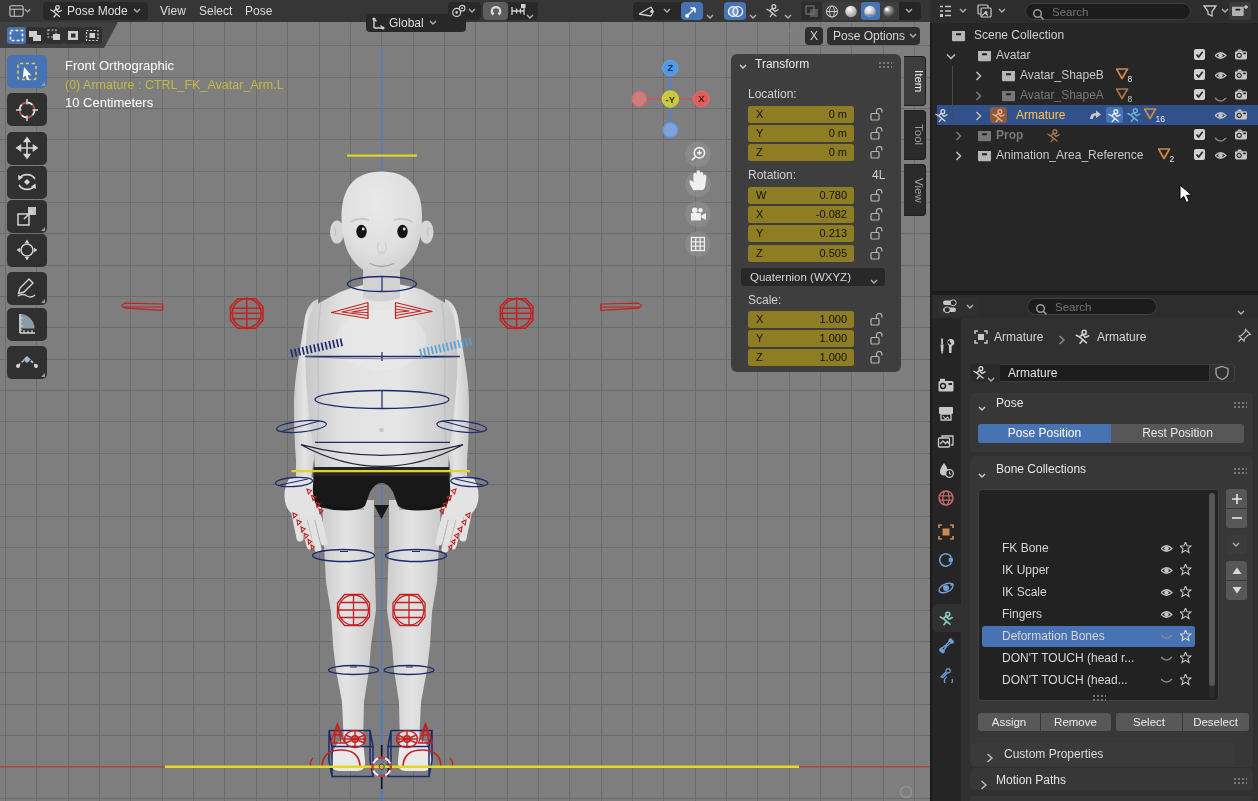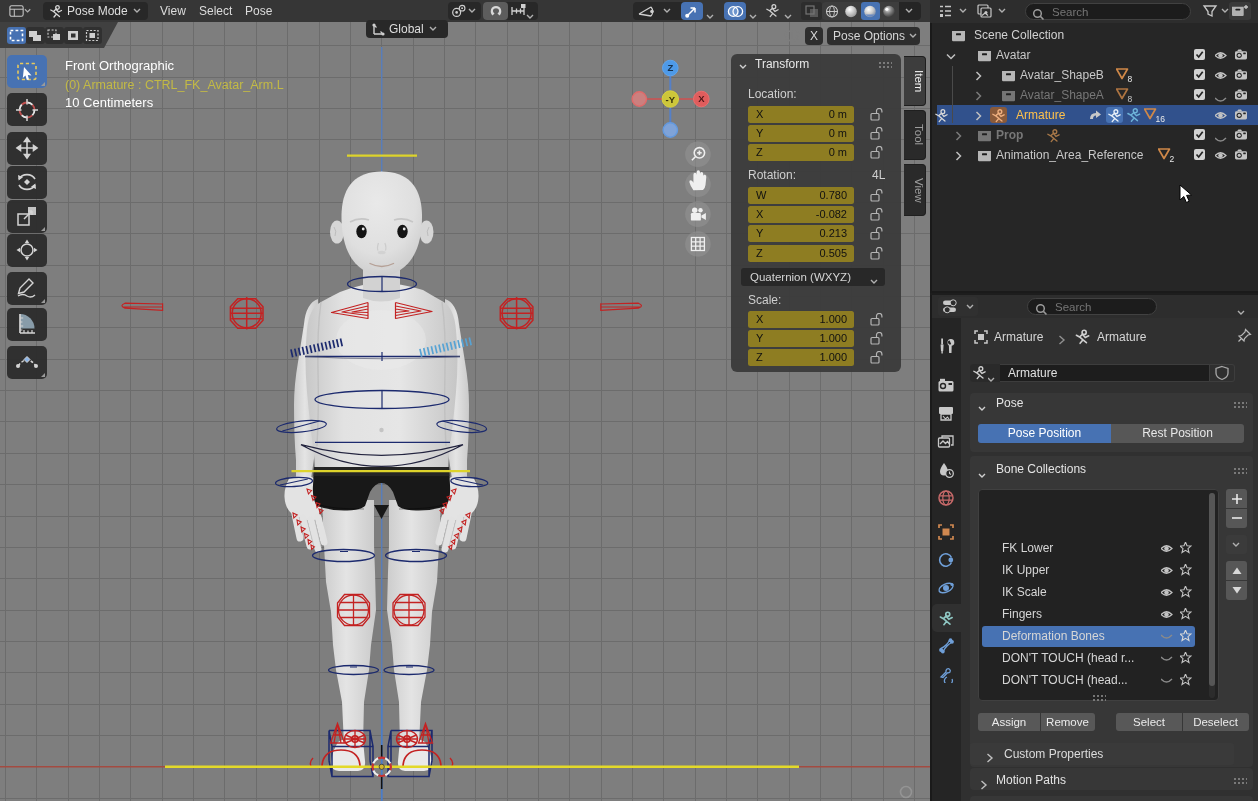--- a/index.html
+++ b/index.html
@@ -271,21 +271,21 @@
           </g>
         </svg>
         <span style="margin-left:3px;">Pose Mode</span>
         <span style="margin-left:5px;"><svg width="10" height="8" viewBox="0 0 10 8" style="">
             <path transform="translate(1,2)" d="M0 0 L3 3 L6 0" stroke="#b0b0b0" stroke-width="1.4" fill="none"></path>
           </svg></span>
       </div>
       <span class="menutxt" style="position:absolute;left:160px;top:4px;">View</span>
       <span class="menutxt" style="position:absolute;left:199px;top:4px;">Select</span>
       <span class="menutxt" style="position:absolute;left:245px;top:4px;">Pose</span>
-      <div class="ddbtn" style="position:absolute;left:366px;top:20px;width:82px;">
+      <div class="ddbtn" style="position:absolute;left:366px;top:14px;width:100px;">
         <svg width="15" height="15" viewBox="0 0 15 15" style="">
           <path d="M3 12 V3 M3 12 H12" stroke="#cfcfcf" stroke-width="1.4" fill="none"></path>
           <path d="M3 3 l2.5 2.5 M12 12 l-2.5 -2.5" stroke="#cfcfcf" stroke-width="1.2"></path>
           <circle cx="3" cy="3" r="1.6" fill="#cfcfcf"></circle>
           <circle cx="12" cy="12" r="1.6" fill="#cfcfcf"></circle>
         </svg>
         <span style="margin-left:3px;">Global</span>
         <span style="margin-left:5px;"><svg width="10" height="8" viewBox="0 0 10 8" style="">
             <path transform="translate(1,2)" d="M0 0 L3 3 L6 0" stroke="#b0b0b0" stroke-width="1.4" fill="none"></path>
           </svg></span>
@@ -1068,21 +1068,21 @@
         <div style="position:absolute;left:141px;top:31px;width:133px;height:19px;background:#575757;border-radius:0 3px 3px 0;color:#e8e8e8;font-size:12px;text-align:center;line-height:19px;">Rest Position</div>
       </div>
       <div class="panelbox" style="left:38px;top:161px;width:283px;height:311px;">
         <span style="position:absolute;left:8px;top:10px;"><svg width="10" height="8" viewBox="0 0 10 8" style="">
             <path transform="translate(1,2)" d="M0 0 L3 3 L6 0" stroke="#d0d0d0" stroke-width="1.4" fill="none"></path>
           </svg></span>
         <span style="position:absolute;left:26px;top:6px;color:#e4e4e4;font-size:12px;">Bone Collections</span>
         <div class="dots6" style="right:6px;top:11px;"></div>
         <div style="position:absolute;left:8px;top:33px;width:241px;height:212px;background:#222222;border:1px solid #404040;border-radius:4px;">
           <div style="position:absolute;left:3px;top:48px;width:213px;height:21px;color:#d6d6d6;font-size:12px;">
-            <span style="position:absolute;left:20px;top:3px;">FK Lower</span>
+            <span style="position:absolute;left:20px;top:3px;">FK Bone</span>
             <span style="position:absolute;left:179px;top:5px;"><svg width="12" height="10" viewBox="0 0 12 10" style="">
                 <g transform="translate(0,0)" stroke="#c4c4c4" stroke-width="1.2" fill="none">
                   <path d="M0 4.5 Q5.5 -1 11 4.5 Q5.5 10 0 4.5 Z"></path>
                   <circle cx="5.5" cy="4.5" r="1.7" fill="#c4c4c4"></circle>
                 </g>
               </svg></span>
             <span style="position:absolute;left:198px;top:4px;"><svg width="12" height="12" viewBox="0 0 12 12" style="">
                 <polygon transform="translate(0,0)" points="5.5,0 7,3.8 11,4 8,6.6 9,10.5 5.5,8.3 2,10.5 3,6.6 0,4 4,3.8" stroke="#c4c4c4" stroke-width="1.1" fill="none"></polygon>
               </svg></span>
           </div>
@@ -1173,21 +1173,21 @@
           <svg width="12" height="10" viewBox="0 0 12 10" style="">
             <path d="M6 1.5 L10.5 8 H1.5 Z" fill="#d8d8d8"></path>
           </svg>
         </div>
         <div style="position:absolute;left:256px;top:124.5px;width:21px;height:19px;background:#575757;border-radius:0 0 3px 3px;display:flex;align-items:center;justify-content:center;">
           <svg width="12" height="10" viewBox="0 0 12 10" style="">
             <path d="M6 8.5 L1.5 2 H10.5 Z" fill="#d8d8d8"></path>
           </svg>
         </div>
         <div class="btn" style="left:8px;top:257px;width:62px;height:18px;line-height:18px;border-radius:3px 0 0 3px;">Assign</div>
-        <div class="btn" style="left:70.5px;top:257px;width:54px;height:18px;line-height:18px;border-radius:0 3px 3px 0;text-align:center;">Remove</div>
+        <div class="btn" style="left:70.5px;top:257px;width:70px;height:18px;line-height:18px;border-radius:0 3px 3px 0;text-align:center;">Remove</div>
         <div class="btn" style="left:146px;top:257px;width:66px;height:18px;line-height:18px;border-radius:3px 0 0 3px;">Select</div>
         <div class="btn" style="left:212.5px;top:257px;width:66px;height:18px;line-height:18px;border-radius:0 3px 3px 0;">Deselect</div>
         <div style="position:absolute;left:0px;top:286.5px;width:264px;height:22px;background:#3a3a3a;border-radius:3px;">
           <span style="position:absolute;left:16px;top:6px;"><svg width="8" height="10" viewBox="0 0 8 10" style="">
               <path d="M1.5 1 L6 5 L1.5 9" stroke="#c0c0c0" stroke-width="1.4" fill="none"></path>
             </svg></span>
           <span style="position:absolute;left:34px;top:4px;color:#dcdcdc;font-size:12px;">Custom Properties</span>
         </div>
       </div>
       <div class="panelbox" style="left:38px;top:473px;width:283px;height:22px;">

